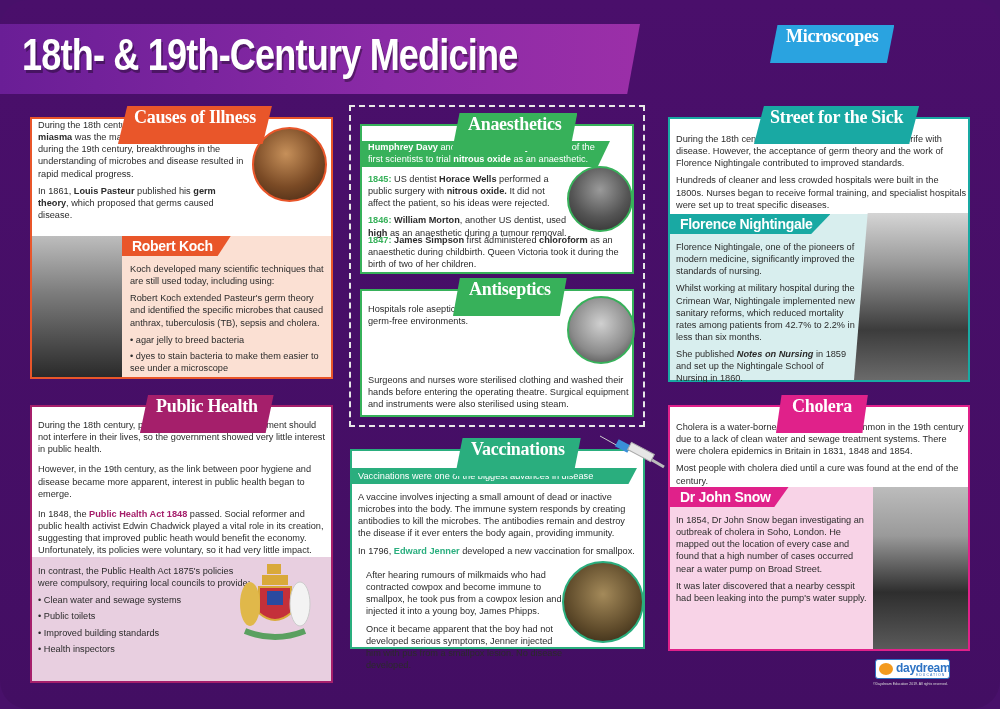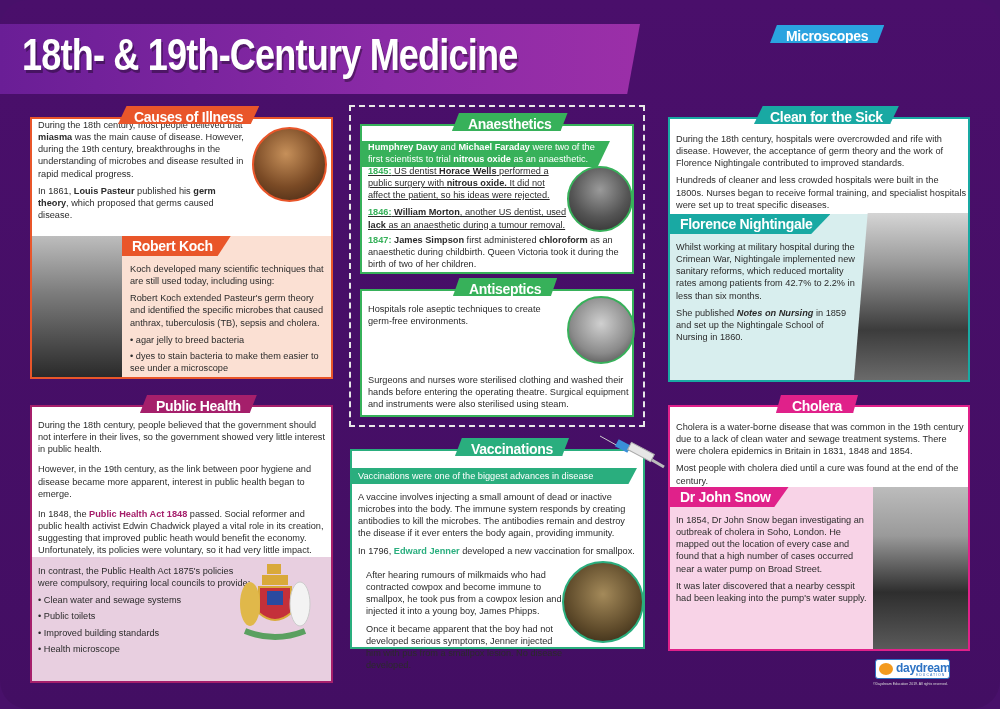--- a/index.html
+++ b/index.html
@@ -25,25 +25,26 @@
       font-size: 44px; color: #fff; letter-spacing: -1px;
       transform: scaleX(0.82); transform-origin: left center;
       text-shadow: 2px 3px 0 rgba(0,0,0,.35);
       white-space: nowrap;
     }
 
     
     .panel { position: absolute; background: #fff; font-size: 9.2px; line-height: 1.32; }
     .panel p { margin-bottom: 5px; }
     .label {
-      position: absolute; height: 18px; padding: 0 16px;
-      color: #fff; font-weight: 700; font-size: 14px; line-height: 22px;
+      position: absolute; height: 38px; padding: 0 16px;
+      color: #fff; font-weight: 700; font-size: 18px; line-height: 22px;
       clip-path: polygon(6% 0, 100% 0, 94% 100%, 0 100%);
       white-space: nowrap; letter-spacing: -0.3px;
       box-shadow: 0 2px 3px rgba(0,0,0,.3);
+      font-family: Liberation Serif, serif;
     }
     .sublabel {
       position: absolute; height: 20px; padding: 0 18px 0 10px;
       color: #fff; font-weight: 700; font-size: 14px; line-height: 20px;
       clip-path: polygon(0 0, 100% 0, 88% 100%, 0 100%);
       white-space: nowrap; letter-spacing: -0.3px;
     }
     b { font-weight: 700; }
     .photo {
       position: absolute; overflow: hidden;
@@ -138,21 +139,21 @@
       <p style="margin-top:8px;">However, in the 19th century, as the link between poor hygiene and disease became more apparent, interest in public health began to emerge.</p>
       <p style="margin-top:8px;"><span>In 1848, the </span><span class="accent-red">Public Health Act 1848</span><span> passed. Social reformer and public health activist Edwin Chadwick played a vital role in its creation, suggesting that improved public heath would benefit the economy. Unfortunately, its policies were voluntary, so it had very little impact.</span></p>
     </div>
     <div class="ph-lower">
       <div style="position:absolute;left:6px;top:8px;width:215px;">
         <p>In contrast, the Public Health Act 1875's policies were compulsory, requiring local councils to provide:</p>
         <ul class="bullets">
           <li>Clean water and sewage systems</li>
           <li>Public toilets</li>
           <li>Improved building standards</li>
-          <li>Health microscope</li>
+          <li>Health inspectors</li>
         </ul>
       </div>
       <div style="position:absolute;left:205px;top:2px;width:90px;height:95px;">
         <svg width="90" height="95" viewBox="0 0 90 95">
           <rect x="30" y="5" width="14" height="10" fill="#d9a93a"></rect>
           <path d="M22 28 h32 v26 q-16 14 -32 0 z" fill="#c4303a" stroke="#d9a93a" stroke-width="2"></path>
           <rect x="30" y="32" width="16" height="14" fill="#2b4aa0"></rect>
           <ellipse cx="13" cy="45" rx="10" ry="22" fill="#e0b84a"></ellipse>
           <ellipse cx="63" cy="45" rx="10" ry="22" fill="#f3f3f3" stroke="#ccc"></ellipse>
           <path d="M8 72 q30 12 60 0" stroke="#5aa060" stroke-width="6" fill="none"></path>
@@ -162,23 +163,23 @@
     </div>
   </div>
   <div class="label" style="left:140px;top:395px;background:#a51f6b;">Public Health</div>
 
   <div class="dashed-group"></div>
 
   <div class="panel" id="anaesthetics">
     <div class="green-strip">
       <b>Humphrey Davy</b><span> and </span><b>Michael Faraday</b><span> were two of the first scientists to trial </span><b>nitrous oxide</b><span> as an anaesthetic.</span>
     </div>
-    <div style="position:absolute;left:6px;top:39px;width:200px;text-decoration:underline;">
+    <div style="position:absolute;left:6px;top:47px;width:200px;">
       <p><span class="accent-green">1845:</span><span> US dentist </span><b>Horace Wells</b><span> performed a public surgery with </span><b>nitrous oxide.</b><span> It did not affect the patient, so his ideas were rejected.</span></p>
-      <p><span class="accent-green">1846:</span><span> </span><b>William Morton</b><span>, another US dentist, used </span><b>lack</b><span> as an anaesthetic during a tumour removal.</span></p>
+      <p><span class="accent-green">1846:</span><span> </span><b>William Morton</b><span>, another US dentist, used </span><b>high</b><span> as an anaesthetic during a tumour removal.</span></p>
     </div>
     <div style="position:absolute;left:6px;top:108px;width:262px;">
       <p><span class="accent-green">1847:</span><span> </span><b>James Simpson</b><span> first administered </span><b>chloroform</b><span> as an anaesthetic during childbirth. Queen Victoria took it during the birth of two of her children.</span></p>
     </div>
     <div class="photo round" style="left:205px;top:40px;width:66px;height:66px;border:2px solid #37b15a;"></div>
   </div>
   <div class="label" style="left:452px;top:113px;background:#37b15a;">Anaesthetics</div>
 
   <div class="panel" id="antiseptics">
     <div style="position:absolute;left:6px;top:12px;width:195px;">
@@ -216,27 +217,28 @@
   <div class="label" style="left:770px;top:25px;background:#2aa3e0;">Microscopes</div>
 
   <div class="panel" id="caring">
     <div style="position:absolute;left:6px;top:14px;width:292px;">
       <p>During the 18th century, hospitals were overcrowded and rife with disease. However, the acceptance of germ theory and the work of Florence Nightingale contributed to improved standards.</p>
       <p>Hundreds of cleaner and less crowded hospitals were built in the 1800s. Nurses began to receive formal training, and specialist hospitals were set up to treat specific diseases.</p>
     </div>
     <div class="fn-area">
       <div class="sublabel" style="left:0;top:0;background:#19a9a3;">Florence Nightingale</div>
       <div style="position:absolute;left:6px;top:27px;width:180px;">
+        <p>Florence Nightingale, one of the pioneers of modern medicine, significantly improved the standards of nursing.</p>
         <p>Whilst working at military hospital during the Crimean War, Nightingale implemented new sanitary reforms, which reduced mortality rates among patients from 42.7% to 2.2% in less than six months.</p>
         <p><span>She published </span><b><i>Notes on Nursing</i></b><span> in 1859 and set up the Nightingale School of Nursing in 1860.</span></p>
       </div>
       <div class="photo" style="left:184px;top:-1px;width:114px;height:167px;clip-path:polygon(12% 0,100% 0,100% 100%,0 100%);background:linear-gradient(180deg,#d5d5d5 0%,#9a9a9a 30%,#3c3c3c 70%,#6a6a6a 100%);"></div>
     </div>
   </div>
-  <div class="label" style="left:754px;top:106px;background:#19a9a3;">Clean for the Sick</div>
+  <div class="label" style="left:754px;top:106px;background:#19a9a3;">Street for the Sick</div>
 
   <div class="panel" id="cholera">
     <div style="position:absolute;left:6px;top:14px;width:292px;">
       <p>Cholera is a water-borne disease that was common in the 19th century due to a lack of clean water and sewage treatment systems. There were cholera epidemics in Britain in 1831, 1848 and 1854.</p>
       <p>Most people with cholera died until a cure was found at the end of the century.</p>
     </div>
     <div class="snow-area">
       <div class="sublabel" style="left:0;top:0;background:#e0218a;">Dr John Snow</div>
       <div style="position:absolute;left:6px;top:27px;width:195px;">
         <p>In 1854, Dr John Snow began investigating an outbreak of cholera in Soho, London. He mapped out the location of every case and found that a high number of cases occurred near a water pump on Broad Street.</p>

